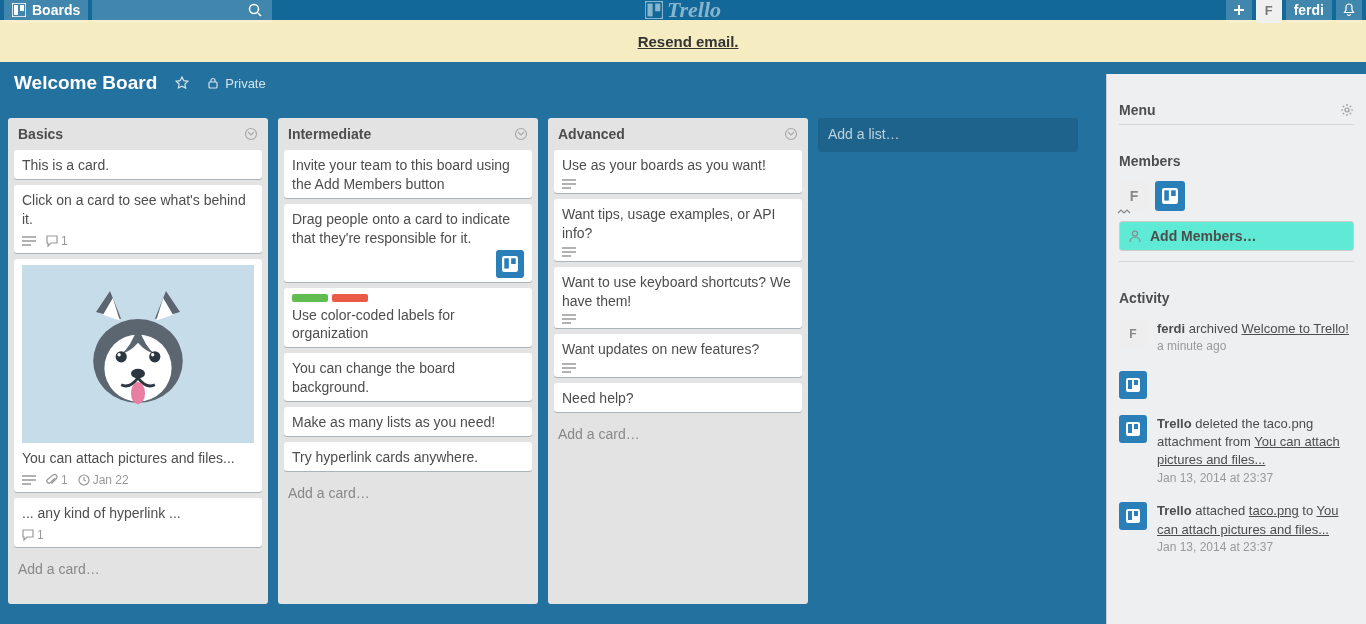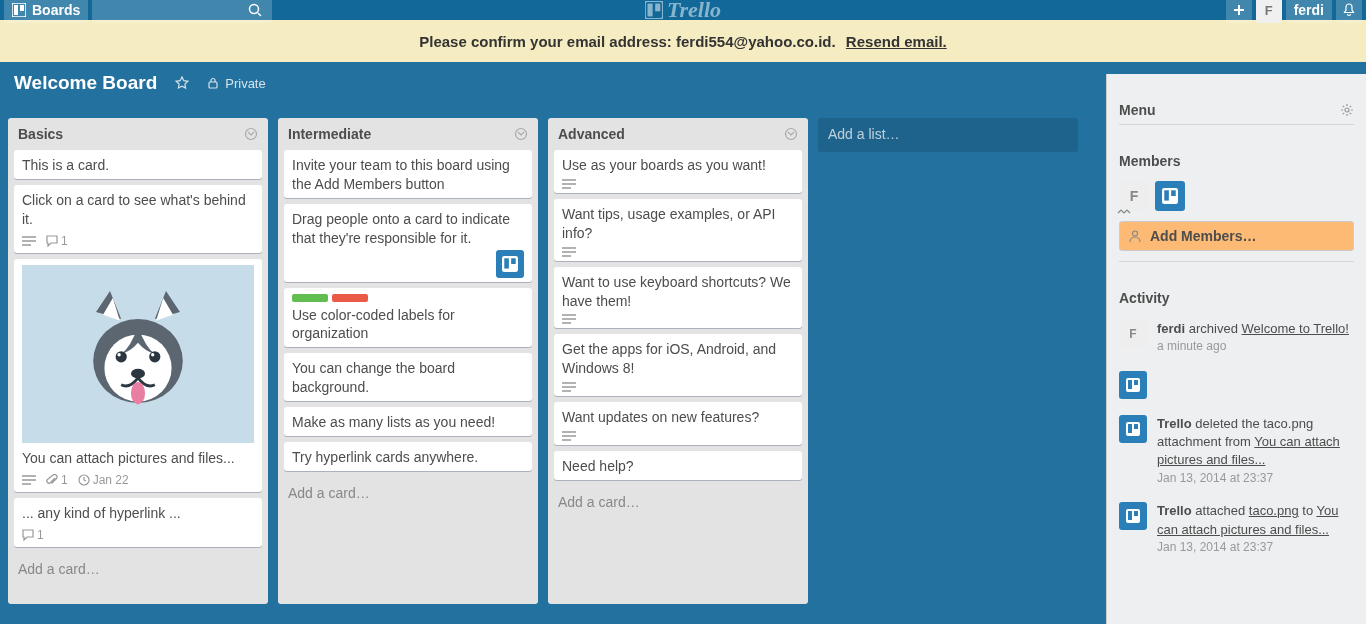--- a/index.html
+++ b/index.html
@@ -33,21 +33,21 @@
 .label { width: 36px; height: 8px; border-radius: 2px; }
 .card-member { float: right; width: 28px; height: 28px; background: #2B7FB8; border-radius: 3px; margin-top: 2px; display: flex; align-items: center; justify-content: center; }
 .add-card { padding: 8px 10px; color: #888; cursor: pointer; }
 .add-list { width: 260px; height: 34px; background: rgba(0,0,0,0.12); border-radius: 3px; color: rgba(255,255,255,0.7); padding: 8px 10px; cursor: pointer; }
 
 .sidebar { width: 260px; background: #EDEFF0; height: calc(624px - 32px - 42px); position: absolute; right: 0; top: 74px; border-left: 1px solid #ccc; display: flex; flex-direction: column; }
 .sidebar-section-title { padding: 28px 12px 6px 12px; font-weight: bold; color: #4d4d4d; display: flex; justify-content: space-between; align-items: center; }
 .menu-hr { border: none; border-top: 1px solid #d6d6d6; margin: 0 12px; }
 .members-row { padding: 6px 12px 10px 12px; display: flex; gap: 6px; align-items: center; }
 .member-chip { width: 30px; height: 30px; border-radius: 3px; display: flex; align-items: center; justify-content: center; font-weight: bold; }
-.add-members-btn { margin: 0 12px 10px 12px; background: #fdba74; border: 1px solid #ccc; border-radius: 3px; padding: 6px 8px; color: #4d4d4d; cursor: pointer; display: flex; align-items: center; gap: 8px; }
+.add-members-btn { margin: 0 12px 10px 12px; background: #5eead4; border: 1px solid #ccc; border-radius: 3px; padding: 6px 8px; color: #4d4d4d; cursor: pointer; display: flex; align-items: center; gap: 8px; }
 .activity-list { padding: 0 12px; overflow-y: auto; flex: 1; }
 .activity-item { display: flex; gap: 10px; padding: 8px 0; font-size: 13px; color: #4d4d4d; line-height: 1.4; }
 .activity-avatar { width: 28px; height: 28px; border-radius: 3px; flex-shrink: 0; display: flex; align-items: center; justify-content: center; font-weight: bold; font-size: 12px; }
 .activity-text u { text-decoration: underline; }
 .activity-time { color: #999; font-size: 12px; }
 svg { display: block; }
 </style>
 </head>
 <body>
 
@@ -86,21 +86,20 @@
     <div class="btn-header">ferdi</div>
     <div class="btn-header" style="padding:0 6px">
       <svg width="14" height="14" viewBox="0 0 14 14">
           <path d="M7 1a3 3 0 0 1 3 3v3l1.5 2.5H2.5L4 7V4a3 3 0 0 1 3-3zM5.5 11a1.5 1.5 0 0 0 3 0" fill="none" stroke="#fff" stroke-width="1.2"></path>
         </svg>
     </div>
   </div>
 </div>
 
 <div class="banner">
-  <b><span>Please confirm your email address: </span><span>ferdi554@yahoo.co.id.</span></b>
   &nbsp;<a href="#"><b>Resend email.</b></a>
 </div>
 
 <div class="board-header">
   <div class="board-title">Welcome Board</div>
   <div class="star-btn">
     <svg width="14" height="14" viewBox="0 0 14 14">
         <path d="M7 1l1.8 3.7 4 .6-2.9 2.8.7 4L7 10.2 3.4 12l.7-4L1.2 5.3l4-.6z" fill="none" stroke="rgba(255,255,255,0.8)" stroke-width="1.2"></path>
       </svg>
   </div>
@@ -265,30 +264,20 @@
             <div>Want to use keyboard shortcuts? We have them!</div>
             <div class="card-badges">
               <span>
                 <svg width="14" height="10" viewBox="0 0 14 10">
                   <path d="M0 1h14M0 5h14M0 9h9" stroke="#999" stroke-width="1.5"></path>
                 </svg>
               </span>
             </div>
           </div>
           <div class="card">
-            <div>Get the apps for iOS, Android, and Windows 8!</div>
-            <div class="card-badges">
-              <span>
-                <svg width="14" height="10" viewBox="0 0 14 10">
-                  <path d="M0 1h14M0 5h14M0 9h9" stroke="#999" stroke-width="1.5"></path>
-                </svg>
-              </span>
-            </div>
-          </div>
-          <div class="card">
             <div>Want updates on new features?</div>
             <div class="card-badges">
               <span>
                 <svg width="14" height="10" viewBox="0 0 14 10">
                   <path d="M0 1h14M0 5h14M0 9h9" stroke="#999" stroke-width="1.5"></path>
                 </svg>
               </span>
             </div>
           </div>
           <div class="card">

